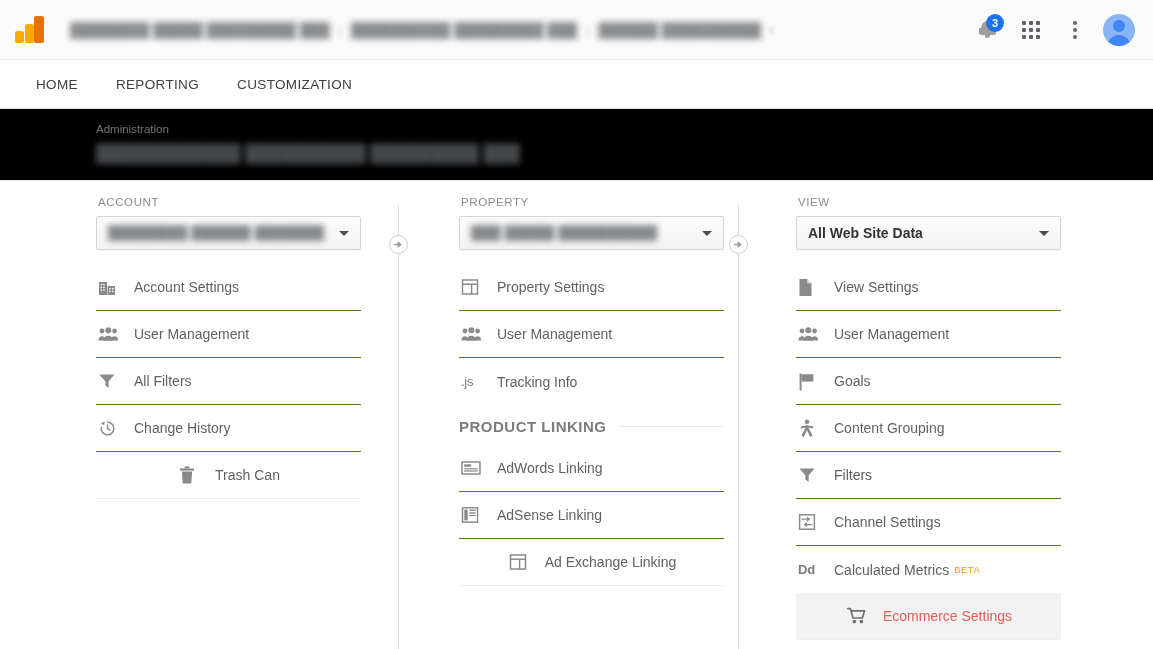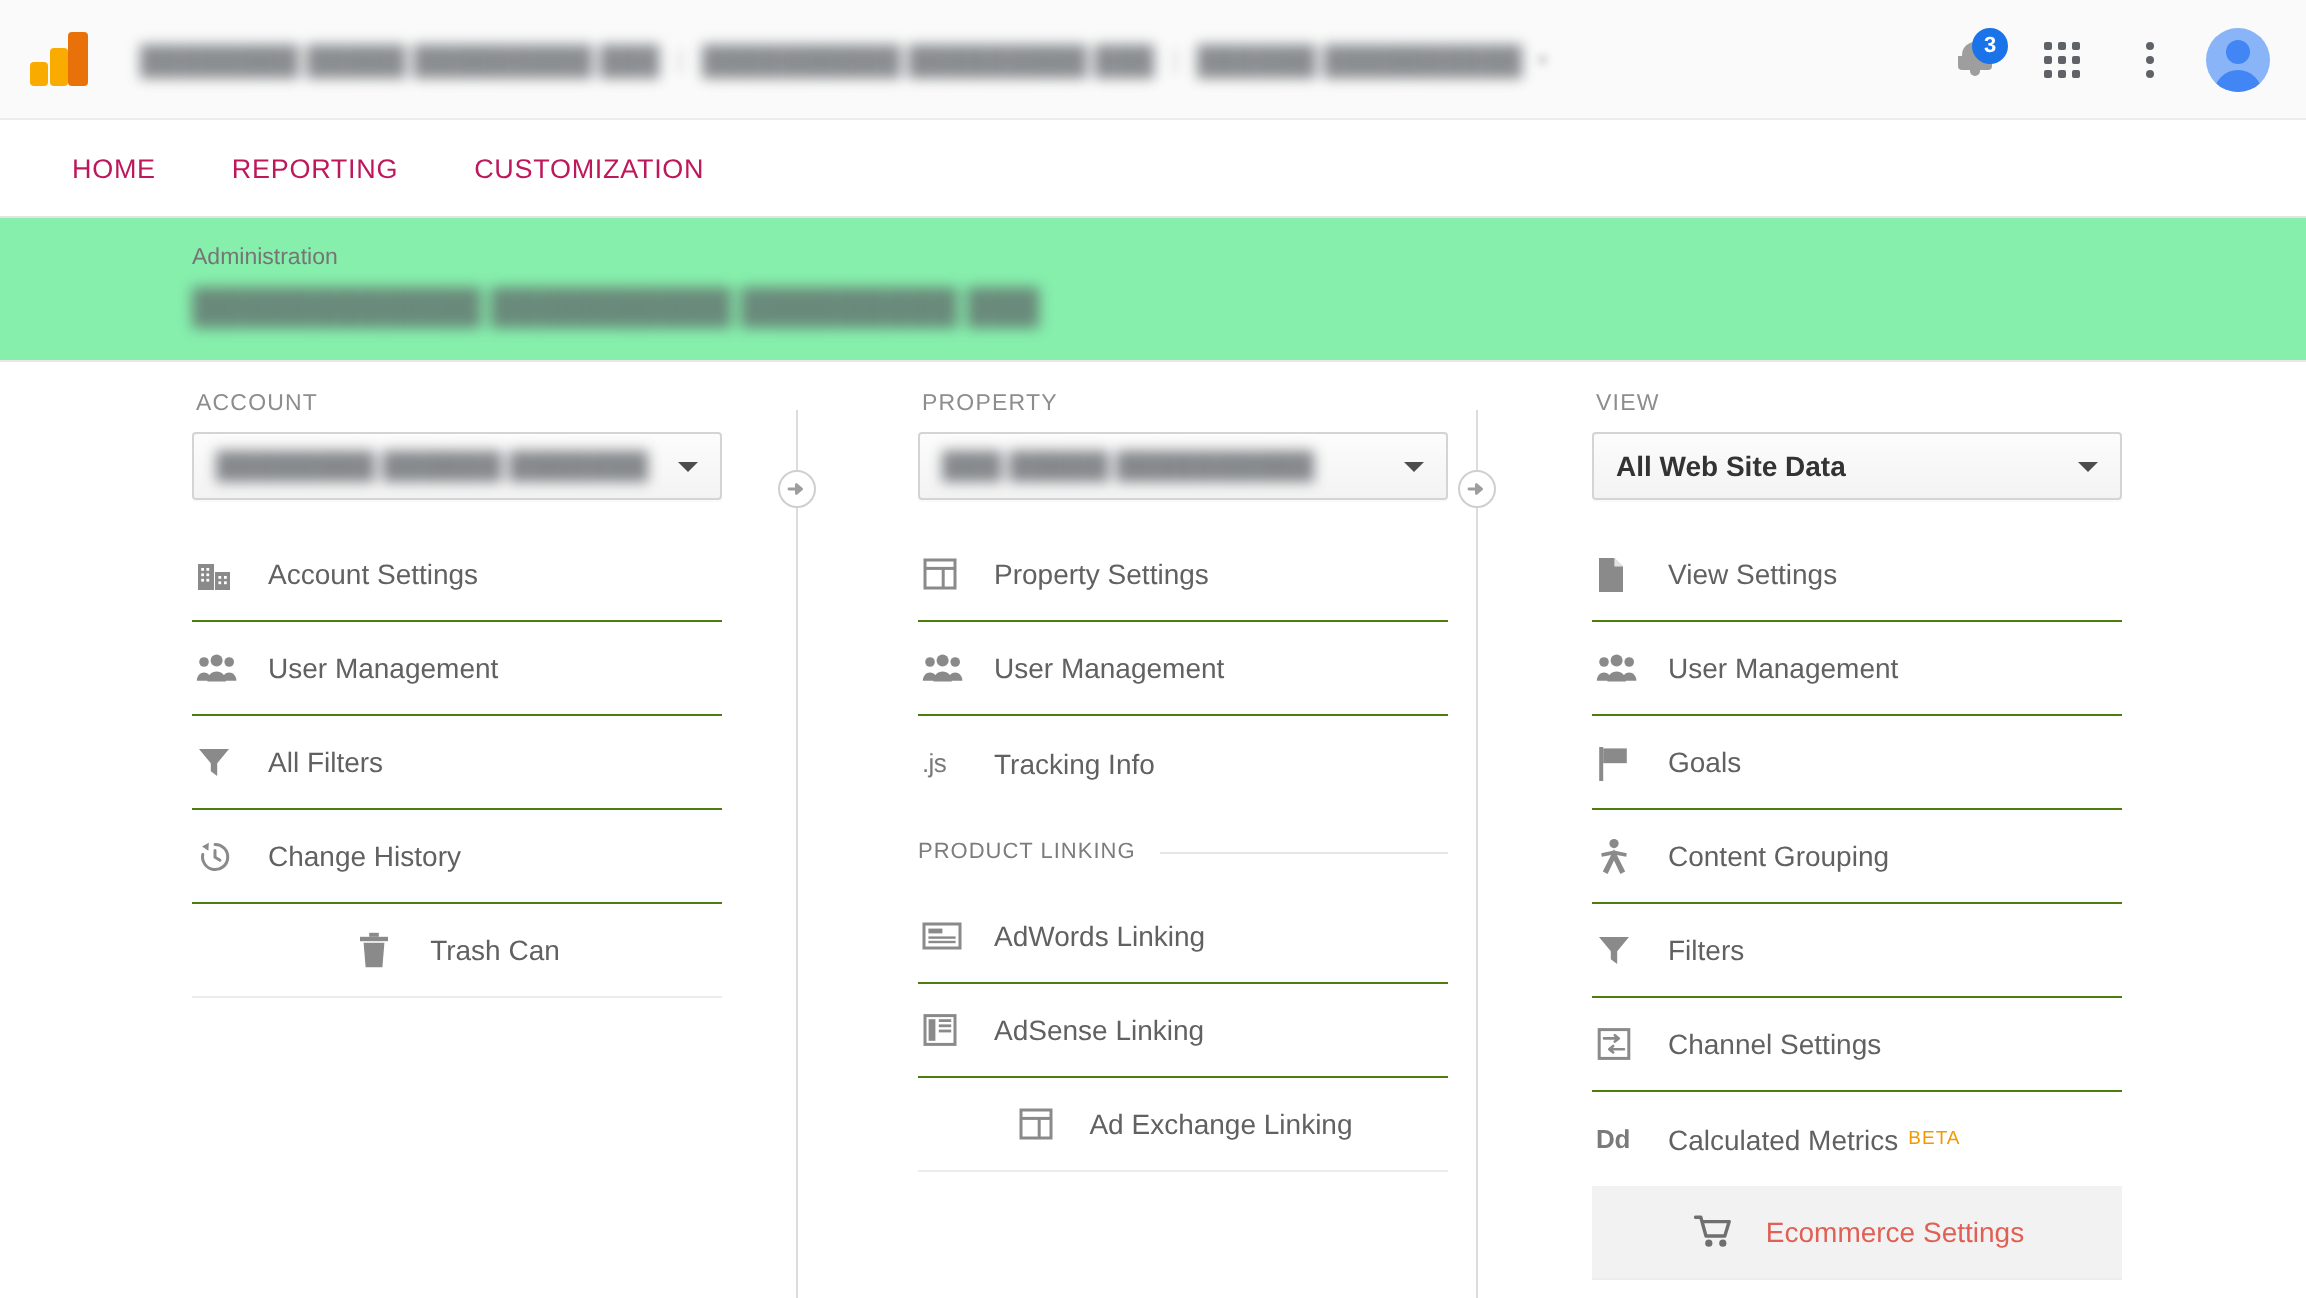--- a/index.html
+++ b/index.html
@@ -62,32 +62,32 @@
   .avatar .body { position: absolute; left: 4px; top: 21px; width: 24px; height: 15px; border-radius: 12px 12px 0 0; background: #4285f4; }
 
   
   .navbar {
     position: absolute; left: 0; top: 60px; width: 1153px; height: 49px;
     background: #fff; border-bottom: 1px solid #e4e4e4;
     display: flex; align-items: stretch; padding-left: 17px;
   }
   .navtab {
     display: flex; align-items: center; padding: 0 19px;
-    font-size: 13.5px; letter-spacing: .35px; color: #be185d;
+    font-size: 13.5px; letter-spacing: .35px; color: #404040;
     cursor: pointer; position: relative; white-space: nowrap;
   }
   .navtab.active { color: #f29900; }
   .navtab.active::after {
     content: ""; position: absolute; left: 12px; right: 12px; bottom: 0; height: 3px; background: #f29900;
   }
 
   
   .adminhdr {
     position: absolute; left: 0; top: 109px; width: 1153px; height: 72px;
-    border-bottom: 1px solid #e8e8e8; background: #86efac;
+    border-bottom: 1px solid #e8e8e8; background: #000000;
   }
   .adminhdr .kicker { position: absolute; left: 96px; top: 14px; font-size: 11.5px; color: #757575; }
   .adminhdr .blurname { position: absolute; left: 96px; top: 34px; }
   .adminhdr .blurname .blurtext { font-size: 17px; line-height: 22px; filter: blur(3.4px); }
 
   
   .cols { position: absolute; left: 0; top: 181px; width: 922px; height: 468px; }
   .col { position: absolute; top: 0; width: 265px; }
   .col-account  { left: 96px; }
   .col-property { left: 459px; }
@@ -117,21 +117,21 @@
   .mitem:last-child { border-bottom: 1px solid #ededed; justify-content: center; }
   .mitem .ico { width: 36px; flex: 0 0 36px; display: flex; align-items: center; justify-content: flex-start; color: #7a7a7a; }
   .mitem .lbl { font-size: 14px; color: #616161; }
   .mitem.selected { background: #f2f2f2; }
   .mitem.selected .lbl { color: #e06055; }
   .mitem.nodivider { border-bottom: none; }
 
   .section-hdr {
     display: flex; align-items: center; height: 38px; margin-top: 2px;
   }
-  .section-hdr .txt { font-size: 11px; font-weight: normal; letter-spacing: .5px; color: #7c7c7c; white-space: nowrap; text-align: center; }
+  .section-hdr .txt { font-size: 15px; font-weight: bold; letter-spacing: .5px; color: #7c7c7c; white-space: nowrap; text-align: center; }
   .section-hdr .rule { flex: 1 1 auto; height: 1px; background: #e6e6e6; margin-left: 12px; }
 
   .beta { font-size: 9.5px; color: #f29900; letter-spacing: .5px; margin-left: 5px; font-weight: normal; }
 
   
   .divider { position: absolute; top: 0; width: 1px; background: #dcdcdc; }
   .divider.d1 { left: 398px; top: 24px; height: 444px; }
   .divider.d2 { left: 738px; top: 24px; height: 444px; }
   .arrowcirc {
     position: absolute; left: -9px; top: 30px;

